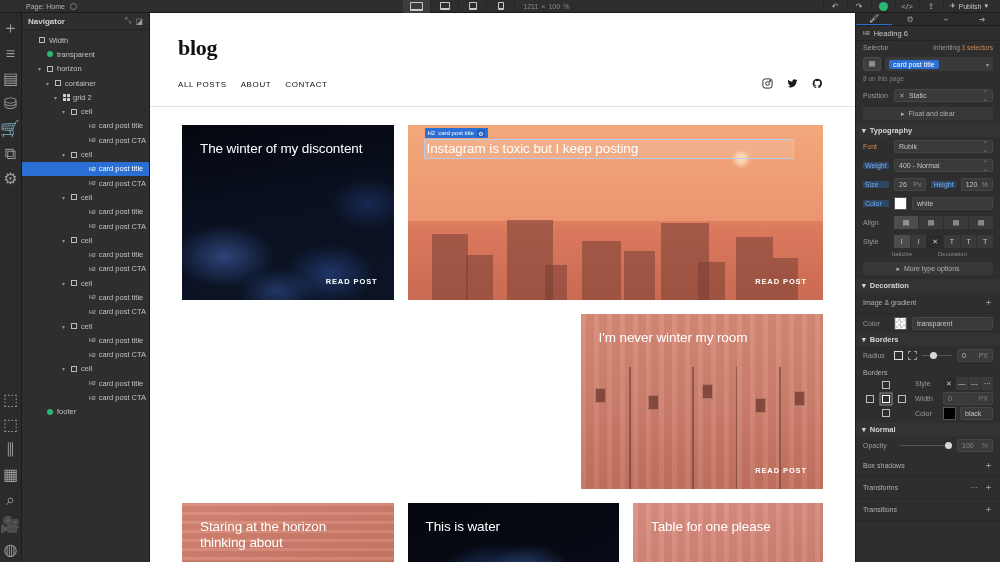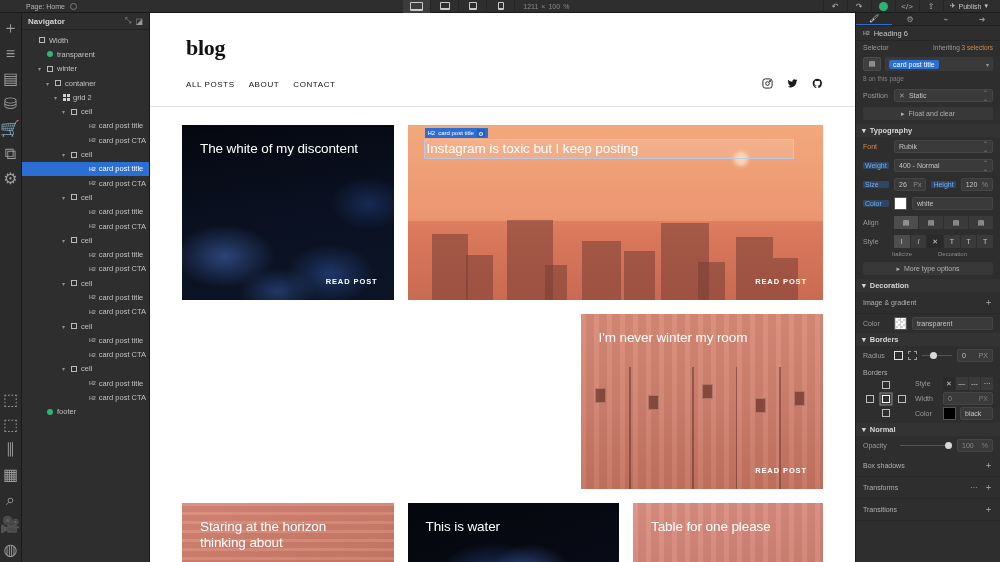--- a/index.html
+++ b/index.html
@@ -54,21 +54,21 @@
   .gridico { width:7px; height:7px; display:grid; grid-template-columns:1fr 1fr; grid-template-rows:1fr 1fr; gap:1px; }
   .gridico i { background:#cfcfcf; }
   .greendot { width:6px; height:6px; border-radius:50%; background:#2bb673;
               display:inline-flex; align-items:center; justify-content:center; }
   .h2tag { font-size:5.5px; color:#9a9a9a; font-weight:bold; letter-spacing:-0.2px; }
   .trow.sel .h2tag { color:#cfe0f7; }
 
   
   .canvas-wrap { flex:1; background:#1e1e1e; display:flex; flex-direction:column; min-width:0; overflow:hidden; }
   .canvas { flex:1; background:#ffffff; overflow:hidden; position:relative; }
-  .site-head { padding:22px 32px 0 36px; }
+  .site-head { padding:22px 32px 0 28px; }
   .logo { font-family:"Liberation Serif", serif; font-weight:bold; font-size:22px; color:#111; letter-spacing:-0.3px; }
   .navbar { display:flex; align-items:center; margin-top:14px; padding-bottom:13px; }
   .navlinks { display:flex; gap:14px; }
   .navlink { font-size:8px; letter-spacing:0.6px; color:#111; }
   .socials { margin-left:auto; display:flex; gap:14px; color:#1b1b1b; }
   .divider { height:1px; background:#e2e2e2; margin:0 0 0 0; }
   .grid { padding:18px 32px 0 32px; display:flex; flex-direction:column; gap:14px; }
   .grow { display:flex; gap:14px; }
   .card { position:relative; height:175px; overflow:hidden; }
   .card .ct { position:absolute; left:18px; right:30px; top:16px; color:#fff;
@@ -252,21 +252,21 @@
             <span class="ticon">
               <span class="greendot"></span>
             </span>
             <span>transparent</span>
           </div>
           <div class="trow" style="padding-left: 14px;">
             <span class="tw">▾</span>
             <span class="ticon">
               <span class="sq"></span>
             </span>
-            <span>winter</span>
+            <span>horizon</span>
           </div>
           <div class="trow" style="padding-left: 22px;">
             <span class="tw">▾</span>
             <span class="ticon">
               <span class="sq"></span>
             </span>
             <span>container</span>
           </div>
           <div class="trow" style="padding-left: 30px;">
             <span class="tw">▾</span>
@@ -452,21 +452,21 @@
                 </svg>
               </span>
             </div>
           </div>
         </div>
         <div class="divider"></div>
         <div class="grid" id="cardgrid">
             <div class="grow">
               <div class="card" style="width: 33%; flex: 0 0 33%;">
                 <div class="art art-winter"></div>
-                <div class="ct">The white of my discontent</div>
+                <div class="ct">The winter of my discontent</div>
                 <div class="cta">READ POST</div>
               </div>
               <div class="card sel-card" style="flex: 1 1 0%;">
                 <div class="art art-city">
                   <div class="sky"></div>
                   <div class="bldg" style="left:6%;width:8.5%;height:38%"></div>
                   <div class="bldg" style="left:14%;width:6.5%;height:26%"></div>
                   <div class="bldg" style="left:24%;width:11%;height:46%"></div>
                   <div class="bldg" style="left:33%;width:5.5%;height:20%"></div>
                   <div class="bldg" style="left:42%;width:9.5%;height:34%"></div>

